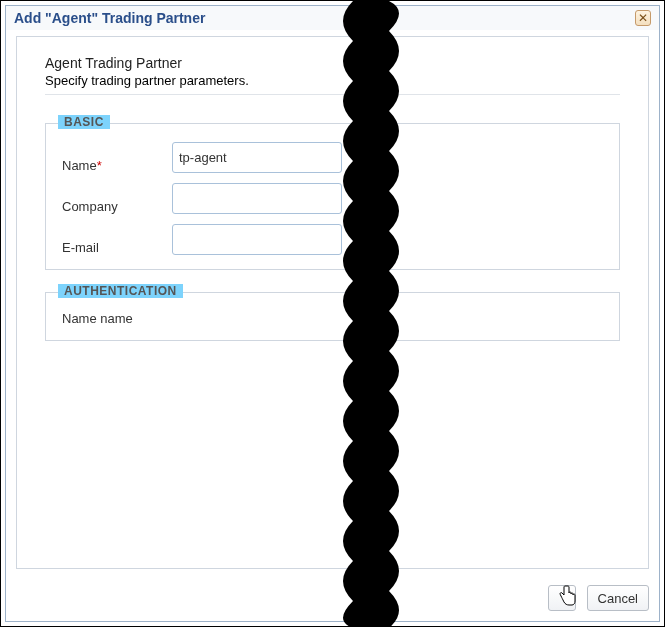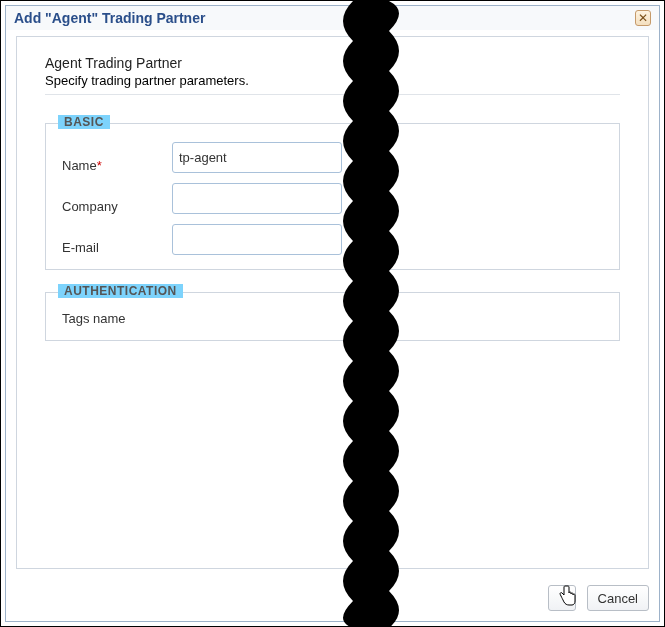--- a/index.html
+++ b/index.html
@@ -187,21 +187,21 @@
         </div>
         <div class="row">
           <div class="lbl">E-mail</div>
           <input type="text" class="txt-input" value="" style="">
         </div>
       </div>
 
       <div class="fieldset">
         <div class="legend">AUTHENTICATION</div>
         <div class="row">
-          <div class="lbl">Tags name</div>
+          <div class="lbl">Name name</div>
         </div>
       </div>
 
     </div>
 
     <div class="footer">
       <button class="btn icon-only">
         <span></span>
       </button>
       <button class="btn">Cancel</button>

